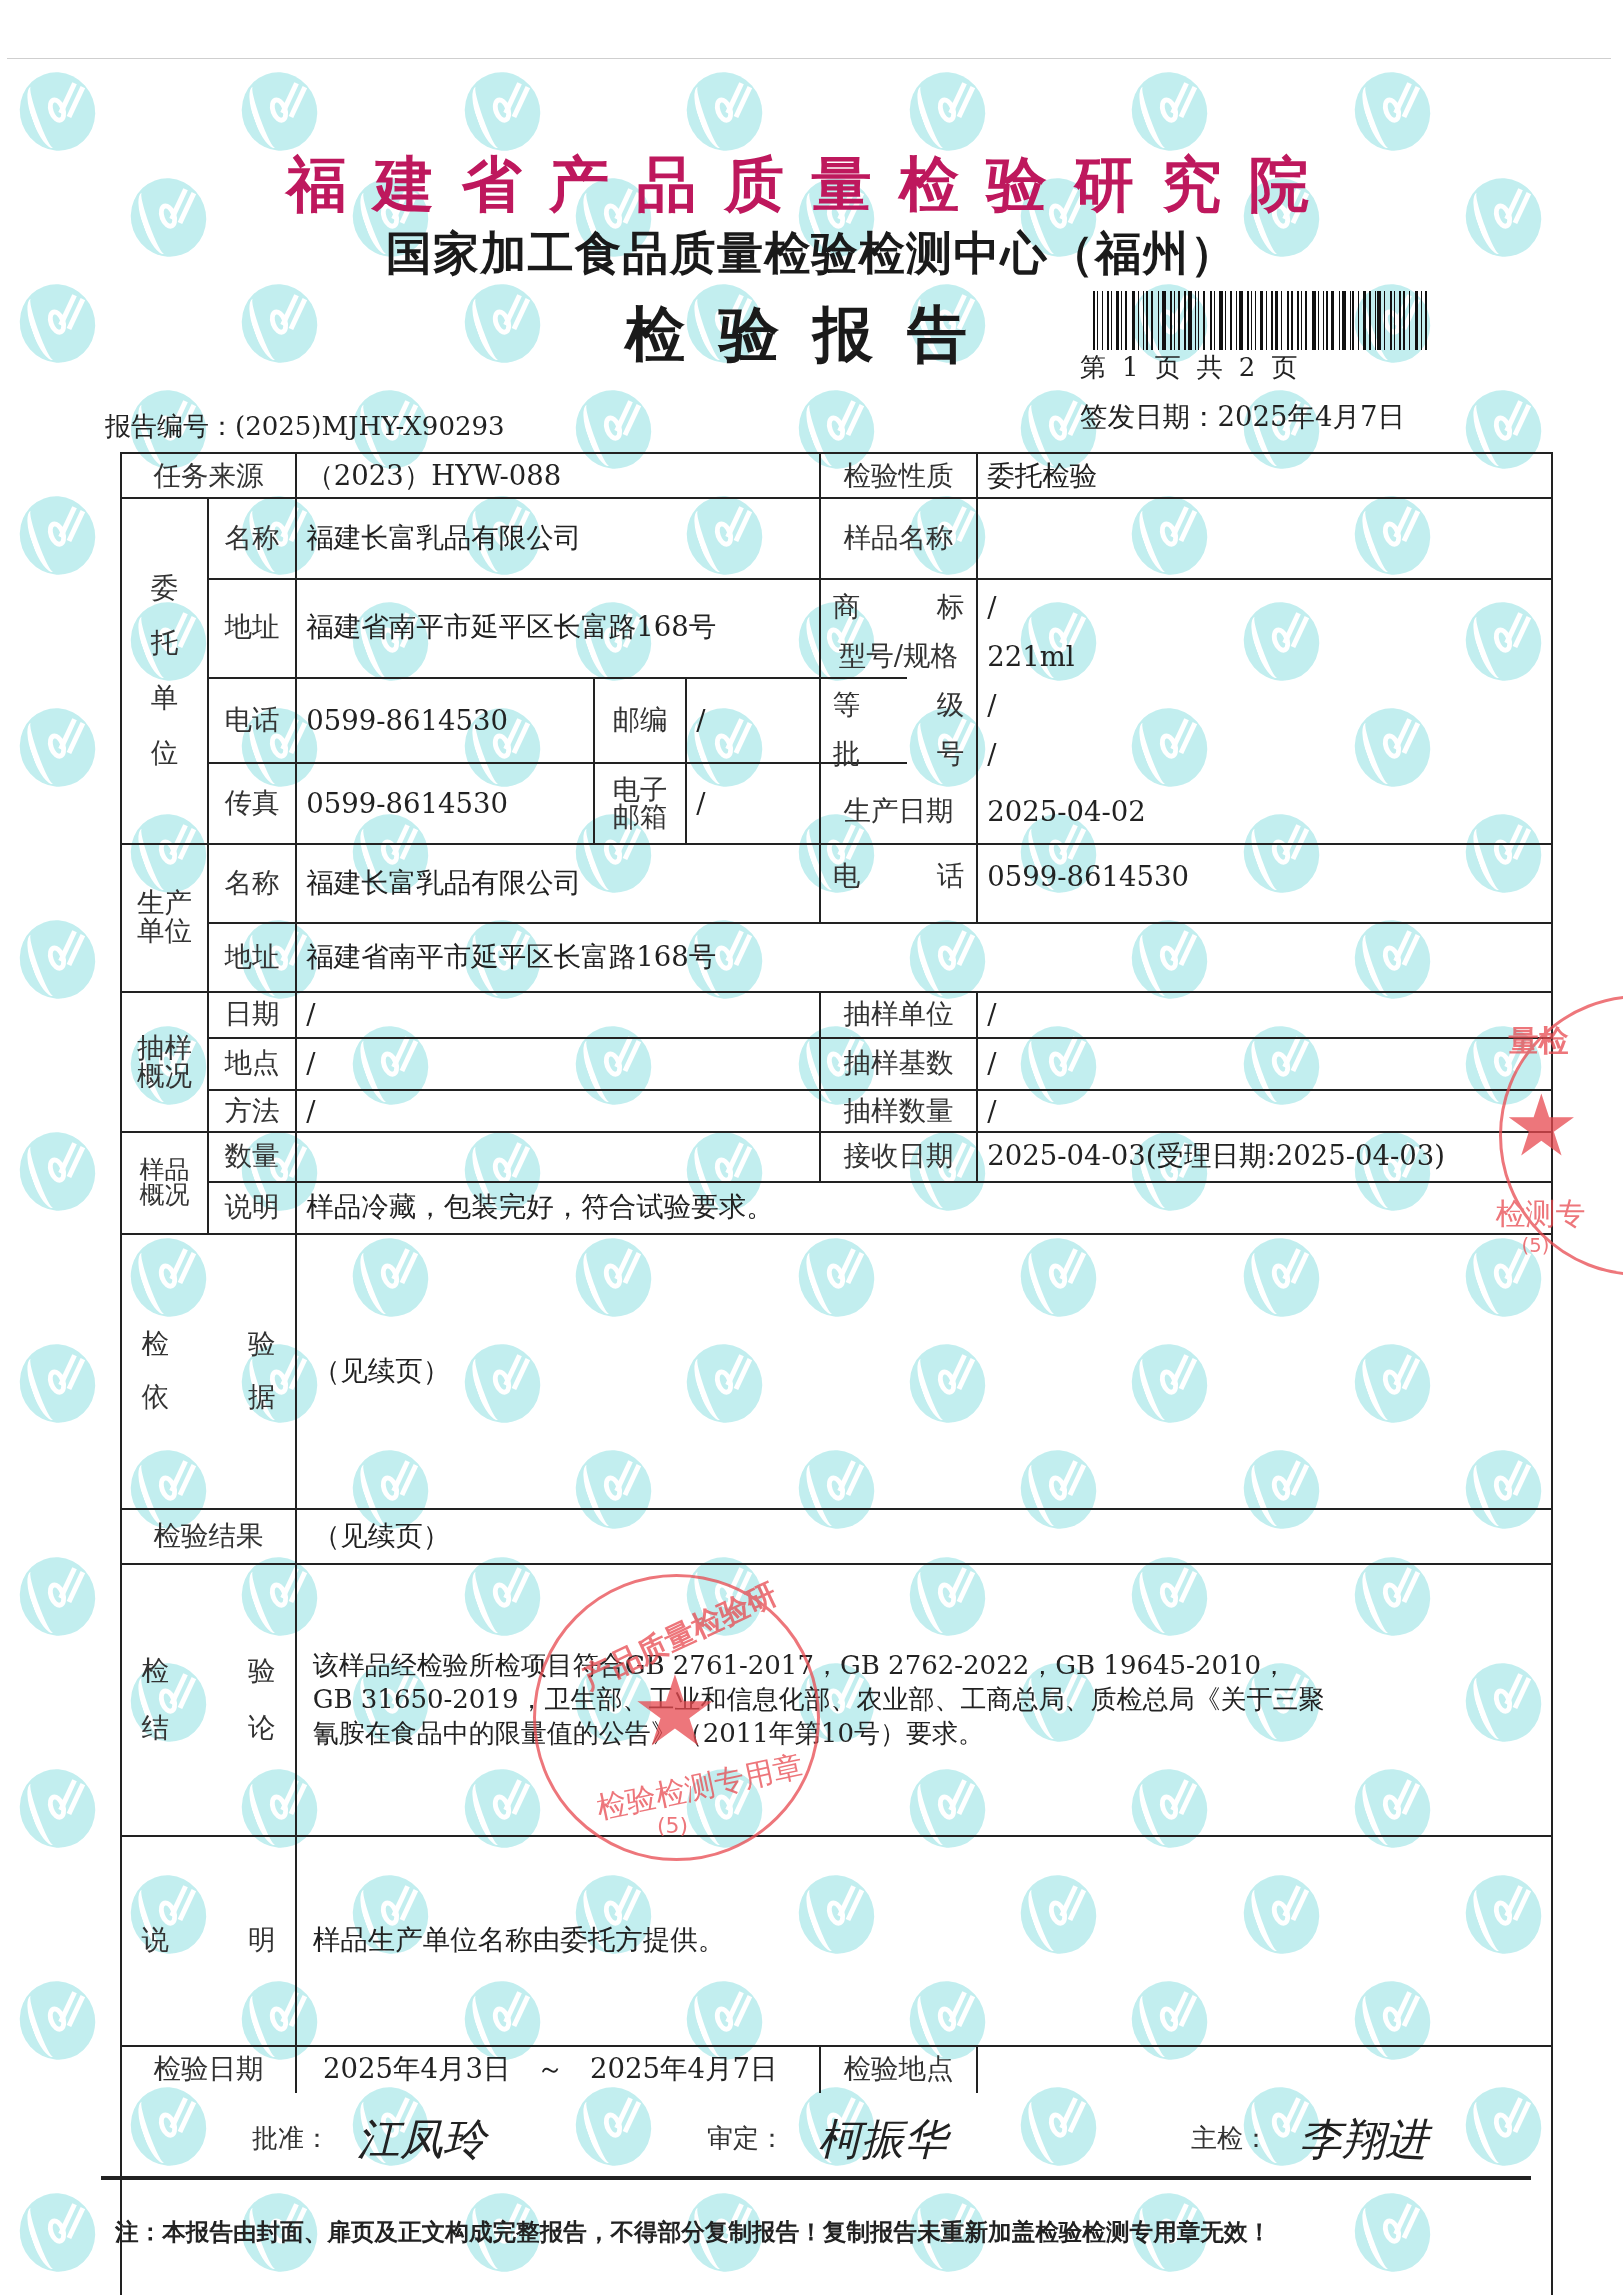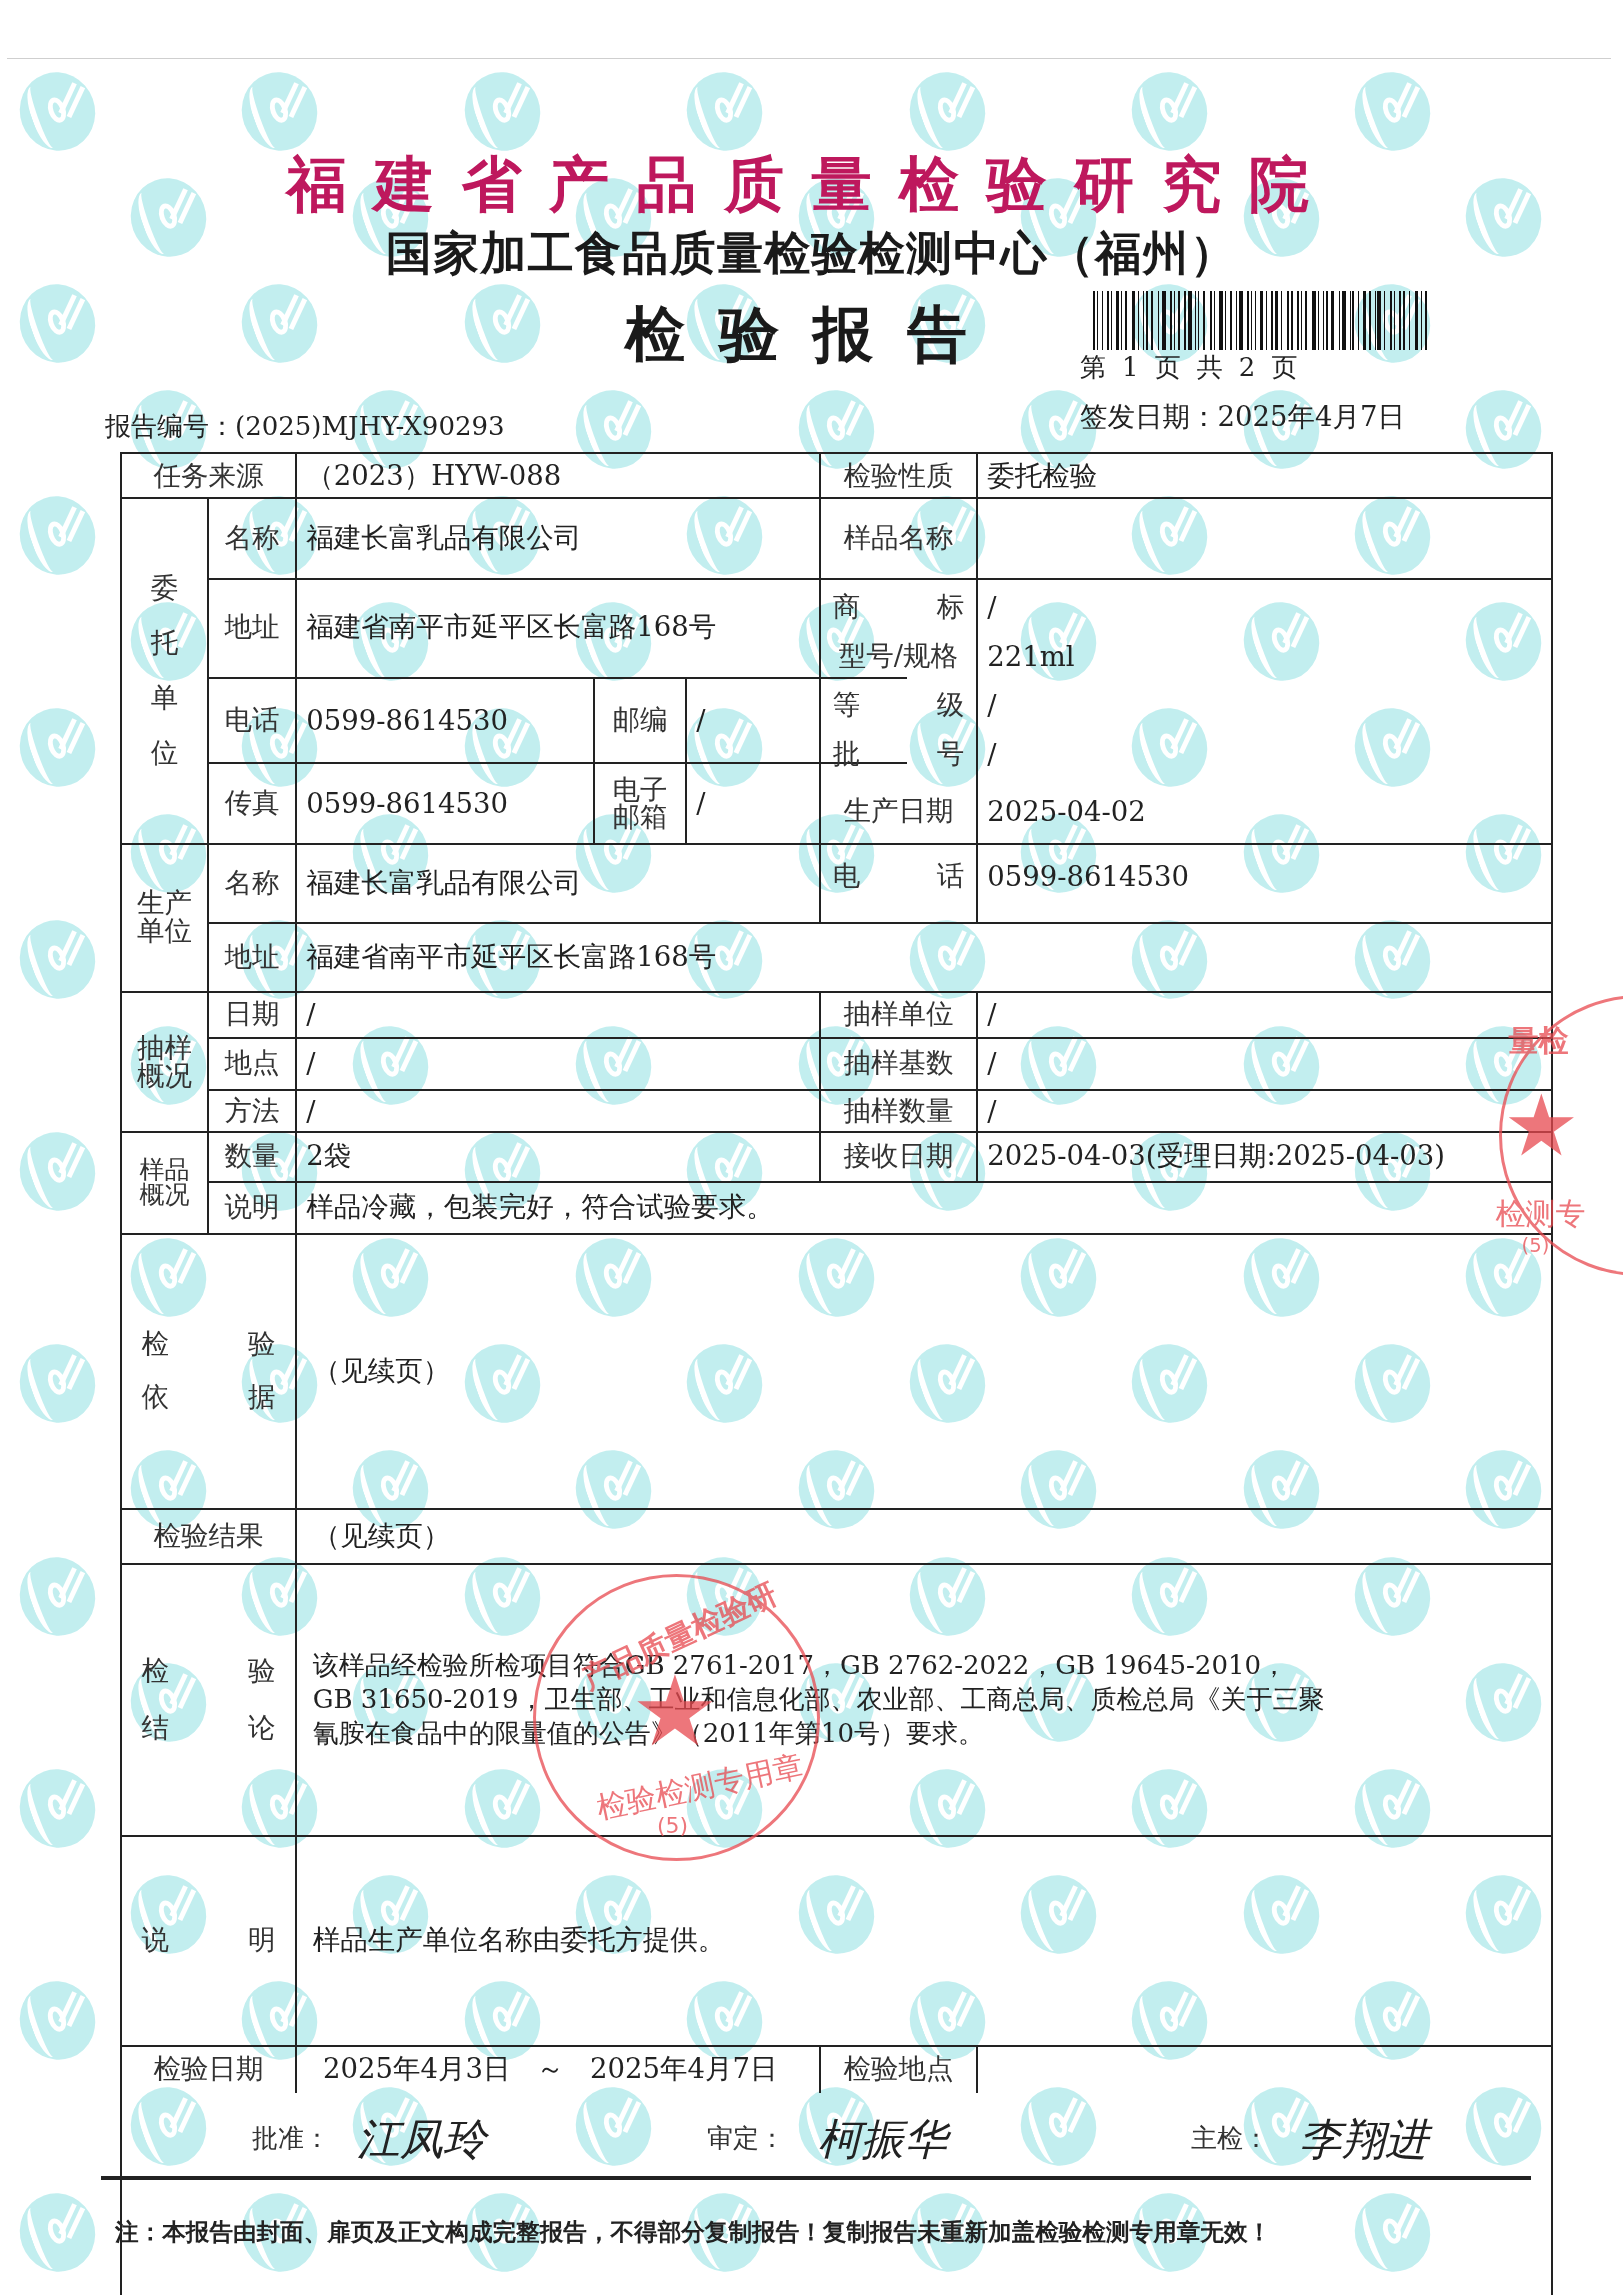--- a/index.html
+++ b/index.html
@@ -714,21 +714,20 @@
     <div class="cell lbl" style="left:87px;top:635px;width:86px;height:43px;justify-content:center;">方法</div>
     <div class="cell val" style="left:175px;top:635px;width:517px;height:43px;">/</div>
     <div class="cell lbl" style="left:699px;top:635px;width:155px;height:43px;justify-content:center;">抽样数量</div>
     <div class="cell val" style="left:856px;top:635px;width:569px;height:43px;">/</div>
 
     <div class="cell vert lbl" style="left:0;top:677px;width:85px;height:101px;font-size:25px;">
       <span>样品</span>
       <span>概况</span>
     </div>
     <div class="cell lbl" style="left:87px;top:677px;width:86px;height:49px;justify-content:center;">数量</div>
-    <div class="cell val" style="left:175px;top:677px;width:517px;height:49px;">2袋</div>
     <div class="cell lbl" style="left:699px;top:677px;width:155px;height:49px;justify-content:center;">接收日期</div>
     <div class="cell val" style="left:856px;top:677px;width:569px;height:49px;">2025-04-03(受理日期:2025-04-03)</div>
     <div class="cell lbl" style="left:87px;top:727px;width:86px;height:52px;justify-content:center;">说明</div>
     <div class="cell val" style="left:175px;top:727px;width:1244px;height:52px;">样品冷藏，包装完好，符合试验要求。</div>
 
     <div class="cell lbl" style="left:0;top:779px;width:173px;height:275px;display:grid;grid-template-columns:1fr 1fr;grid-template-rows:1fr 1fr;padding:85px 19.6px;">
       <span>检</span>
         <span style="text-align:right;">验</span>
       <span>依</span>
         <span style="text-align:right;">据</span>

